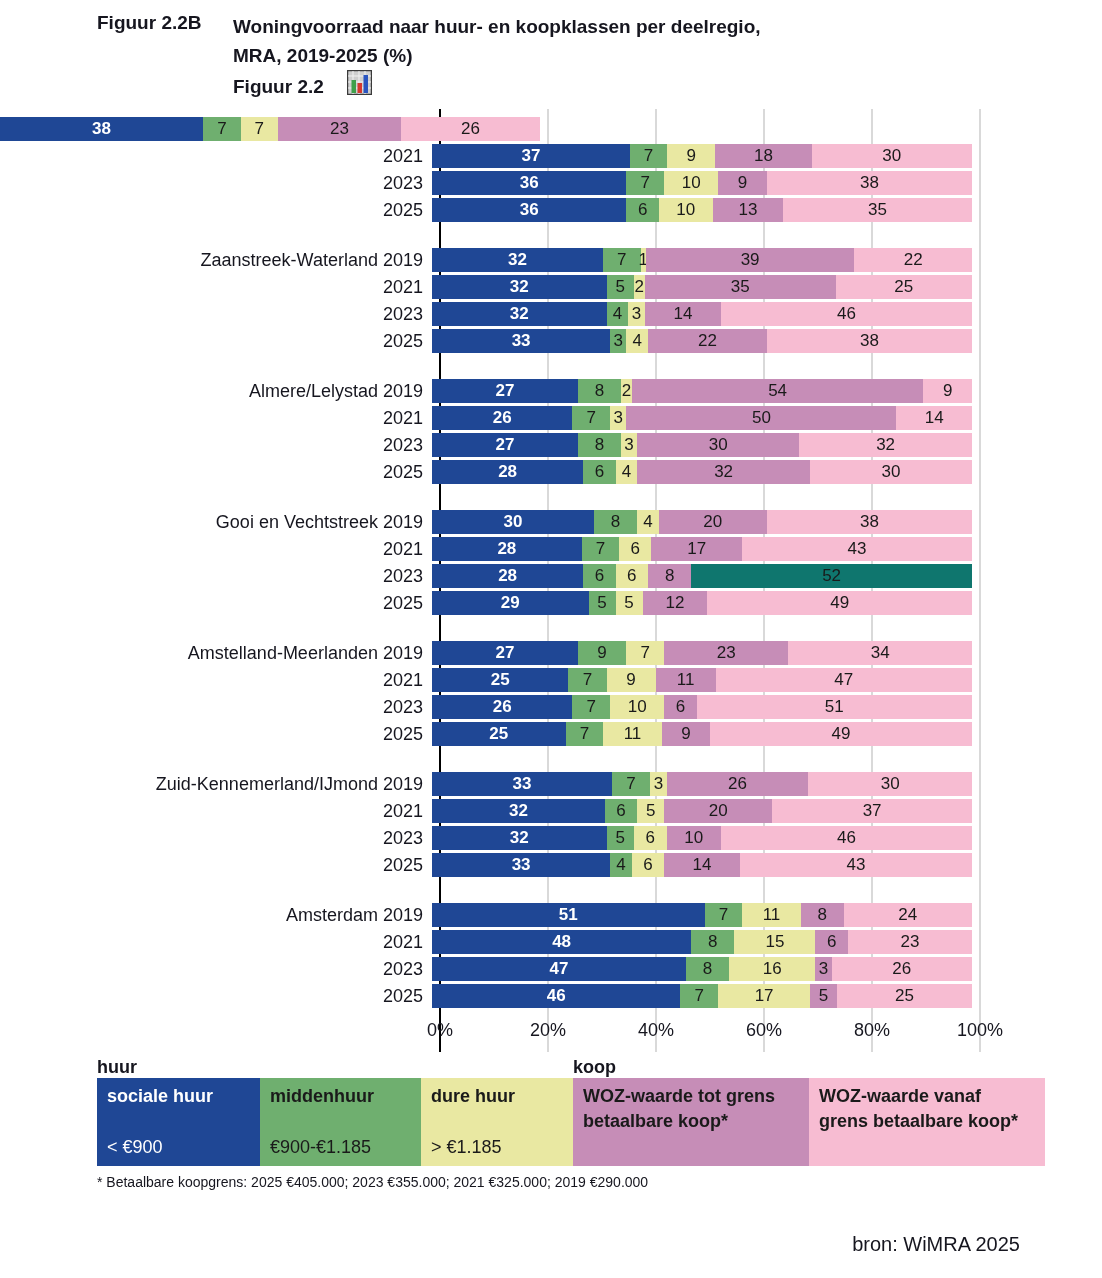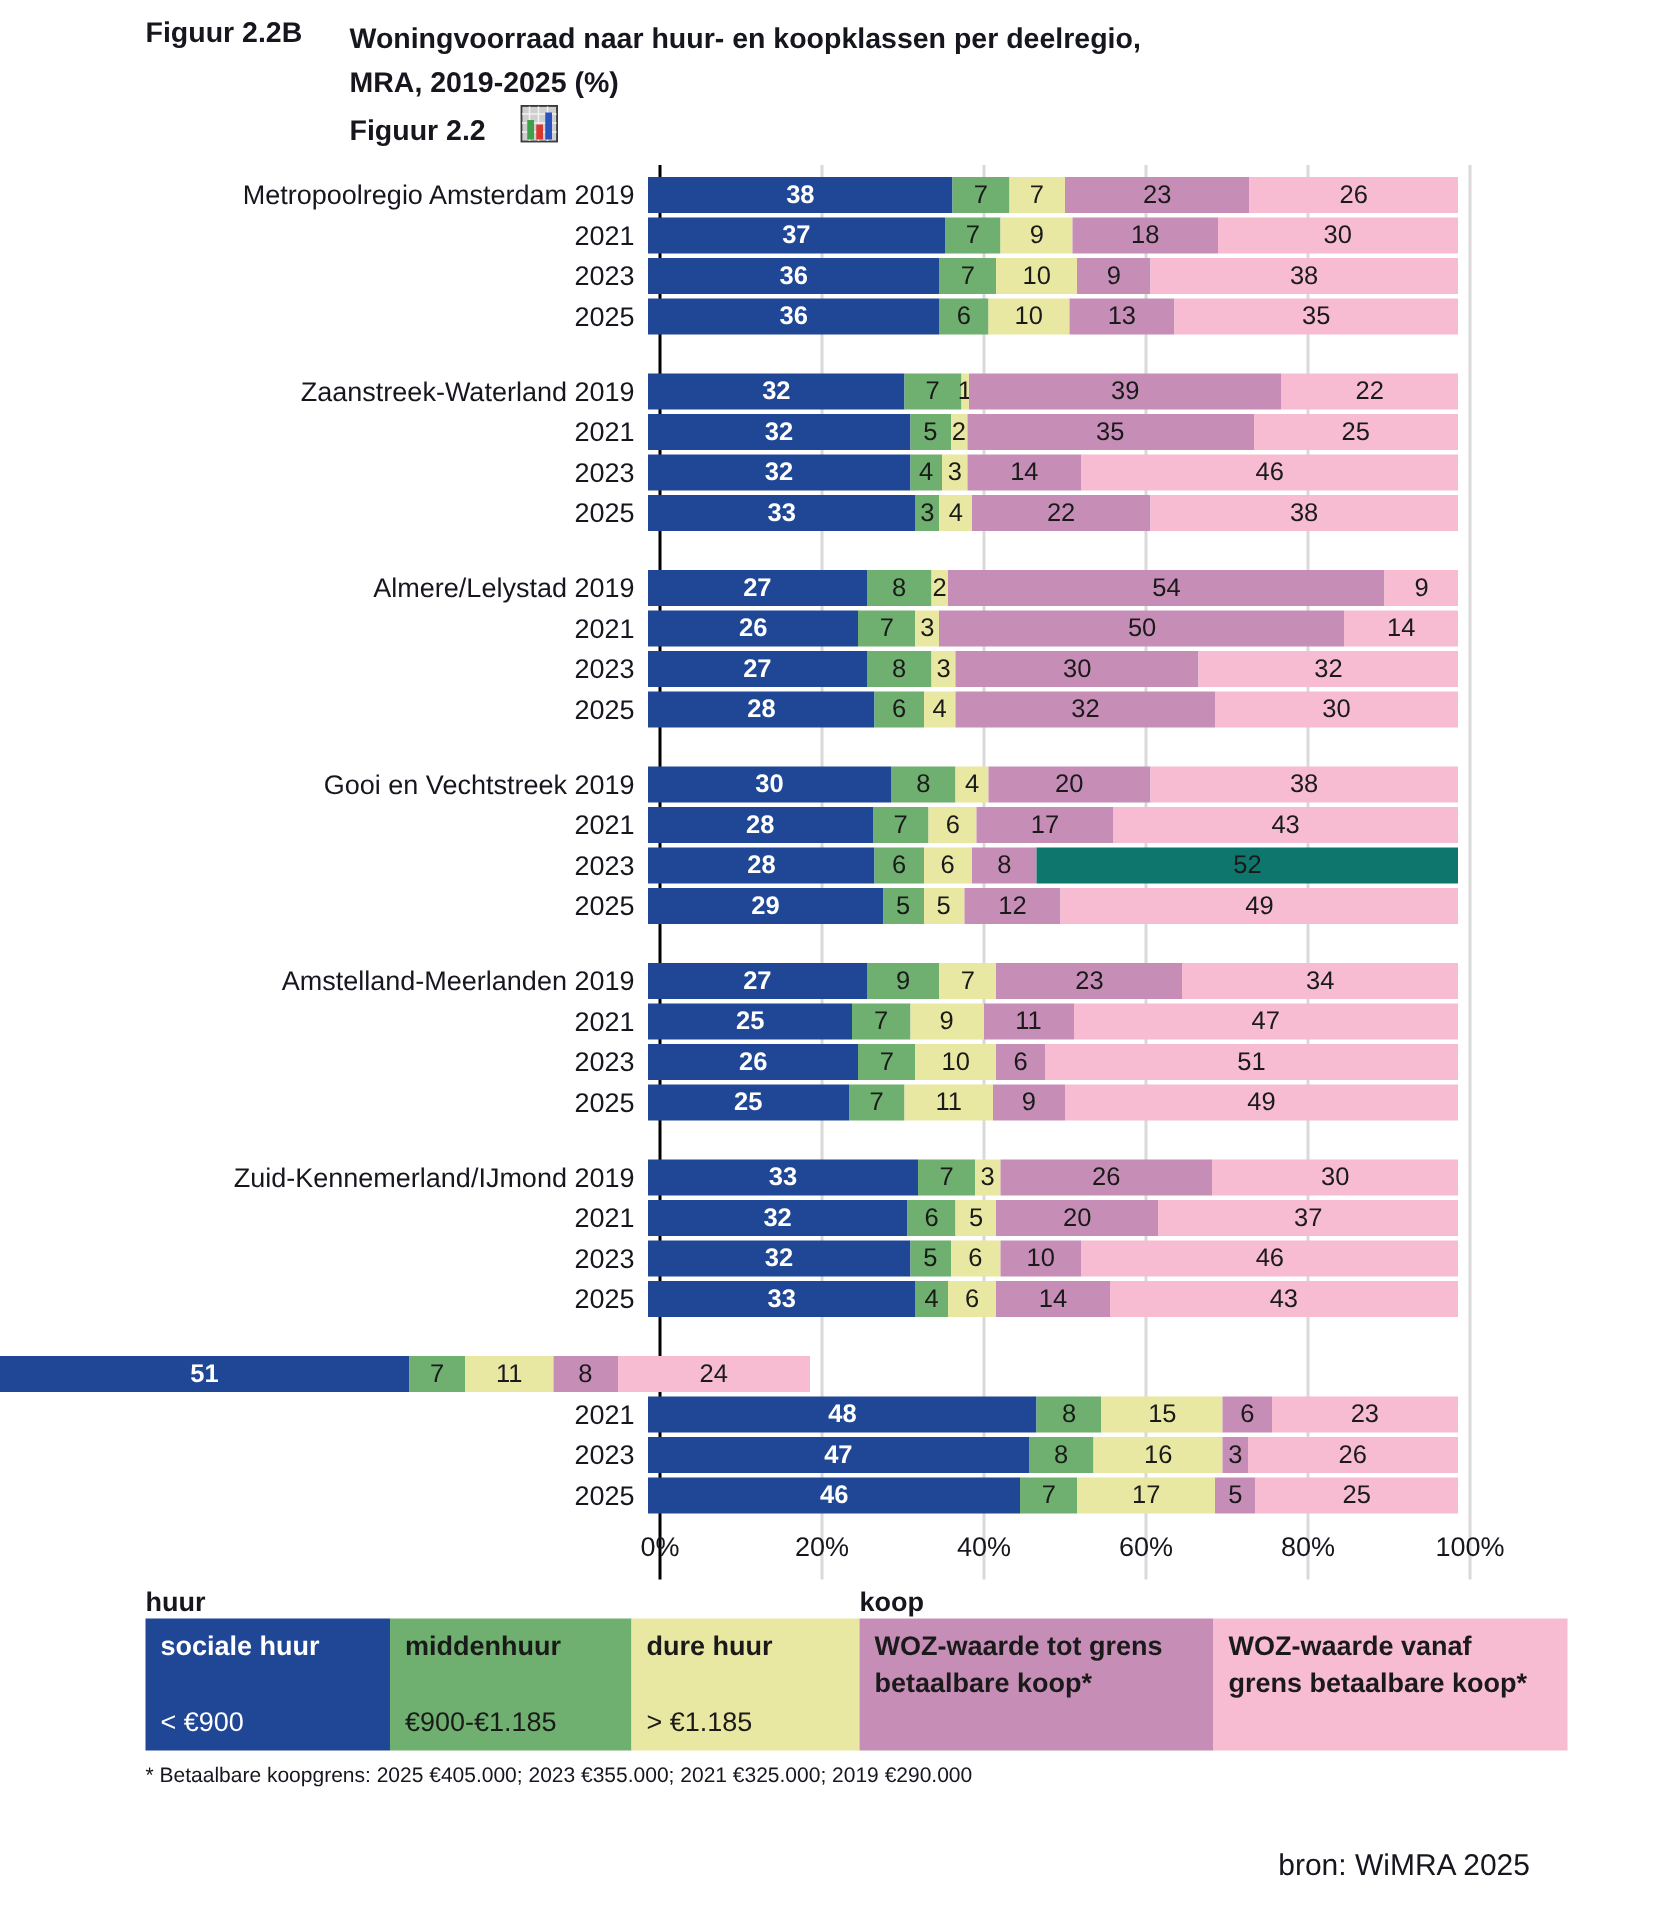--- a/index.html
+++ b/index.html
@@ -94,21 +94,20 @@
         <div class="gl axis" style="left: calc(0% - 1px);"></div>
         <div class="gl" style="left: calc(20% - 1px);"></div>
         <div class="gl" style="left: calc(40% - 1px);"></div>
         <div class="gl" style="left: calc(60% - 1px);"></div>
         <div class="gl" style="left: calc(80% - 1px);"></div>
         <div class="gl" style="left: calc(100% - 1px);"></div>
       </div>
     <div id="chart-groups">
         <div class="group">
           <div class="row">
-            <div class="row-label">Metropoolregio Amsterdam 2019</div>
             <div class="bar">
               <div class="seg" style="flex-grow: 38; background: rgb(31, 71, 149);">
                 <span class="seg-label first">38</span>
               </div>
               <div class="seg" style="flex-grow: 7; background: rgb(111, 175, 111);">
                 <span class="seg-label">7</span>
               </div>
               <div class="seg" style="flex-grow: 7; background: rgb(233, 232, 162);">
                 <span class="seg-label">7</span>
               </div>
@@ -586,20 +585,21 @@
                 <span class="seg-label">14</span>
               </div>
               <div class="seg" style="flex-grow: 43; background: rgb(247, 188, 210);">
                 <span class="seg-label">43</span>
               </div>
             </div>
           </div>
         </div>
         <div class="group">
           <div class="row">
+            <div class="row-label">Amsterdam 2019</div>
             <div class="bar">
               <div class="seg" style="flex-grow: 51; background: rgb(31, 71, 149);">
                 <span class="seg-label first">51</span>
               </div>
               <div class="seg" style="flex-grow: 7; background: rgb(111, 175, 111);">
                 <span class="seg-label">7</span>
               </div>
               <div class="seg" style="flex-grow: 11; background: rgb(233, 232, 162);">
                 <span class="seg-label">11</span>
               </div>

